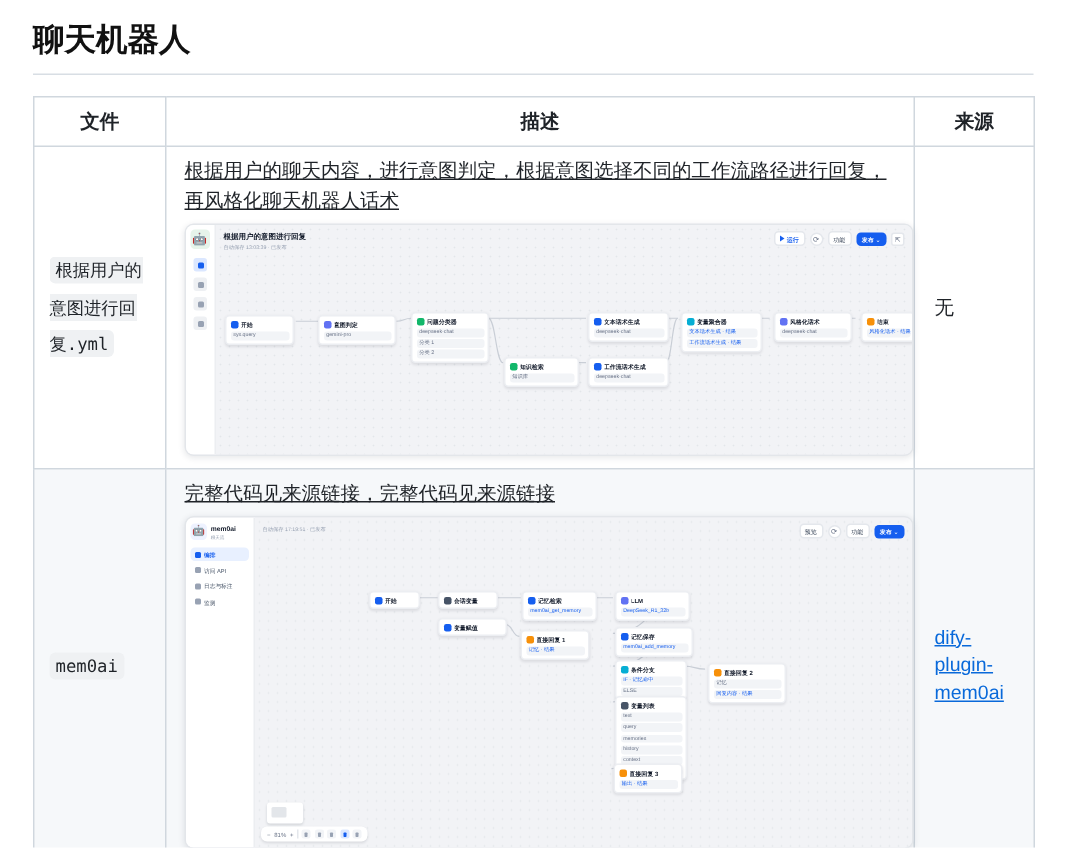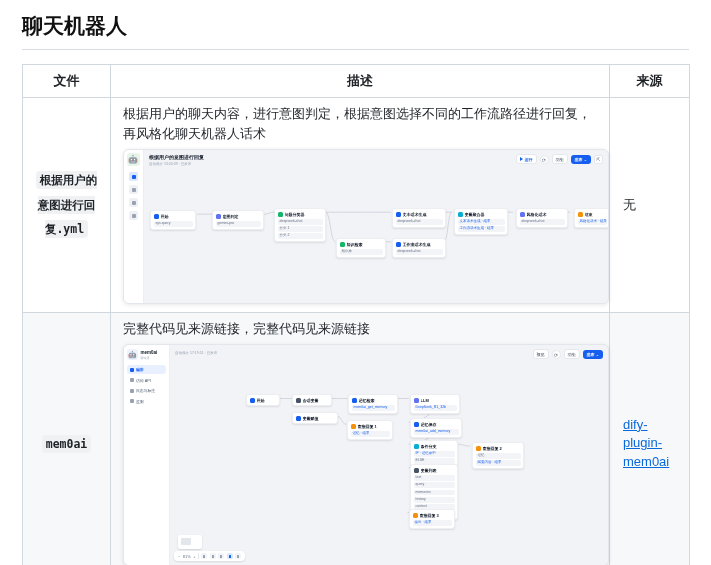--- a/index.html
+++ b/index.html
@@ -11,22 +11,22 @@
   .page { padding: 12px 22px; }
   h2.page-title {
     font-size: 21px; font-weight: 700; color: #111;
     padding-bottom: 9px; border-bottom: 1px solid #d8dee4; margin-bottom: 14px;
   }
   table.files { border-collapse: collapse; width: 667px; table-layout: fixed; }
   th, td { border: 1px solid #d0d7de; font-size: 13px; }
   th { font-weight: 700; text-align: center; padding: 7px 13px; }
   col.c1 { width: 88px; } col.c2 { width: 499px; } col.c3 { width: 80px; }
   tbody tr:nth-child(even) { background: #f6f8fa; }
-  td.cell-file { text-align: center; vertical-align: middle; padding: 6px 10px; line-height: 1.9; font-weight: bold; }
-  td.cell-desc { padding: 6px 6px 8px 12px; vertical-align: middle; }
+  td.cell-file { text-align: left; vertical-align: middle; padding: 6px 10px; line-height: 1.9; }
+  td.cell-desc { padding: 6px 6px 8px 12px; vertical-align: middle; text-decoration: underline; }
   td.cell-src  { padding: 6px 13px; vertical-align: middle; line-height: 1.45; }
   code.file-code {
     font-family: "DejaVu Sans Mono", "Liberation Mono", monospace;
     font-size: 11.5px; background: #eff1f3; border-radius: 4px; padding: 2px 4px;
   }
   .desc-text { line-height: 1.55; margin-bottom: 5px; }
   a.src-link { color: #0969da; text-decoration: underline; word-break: break-word; }
 
   
   .shot {

